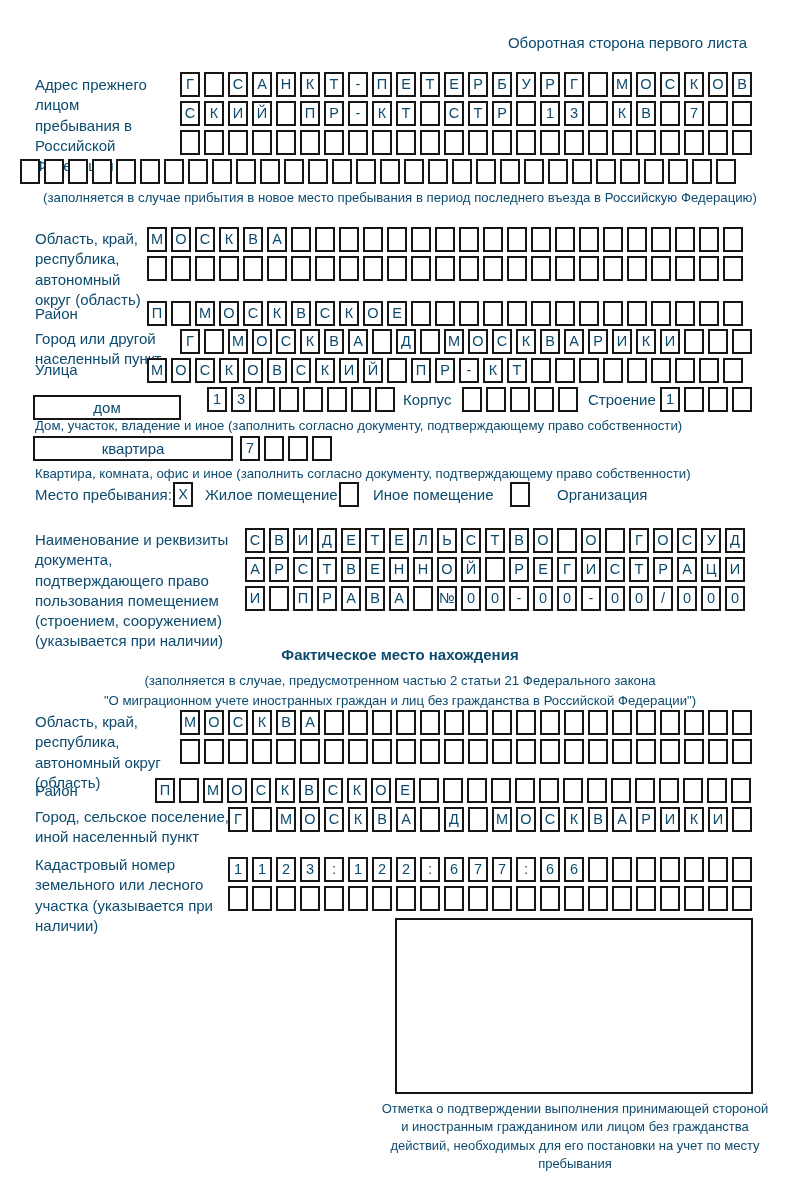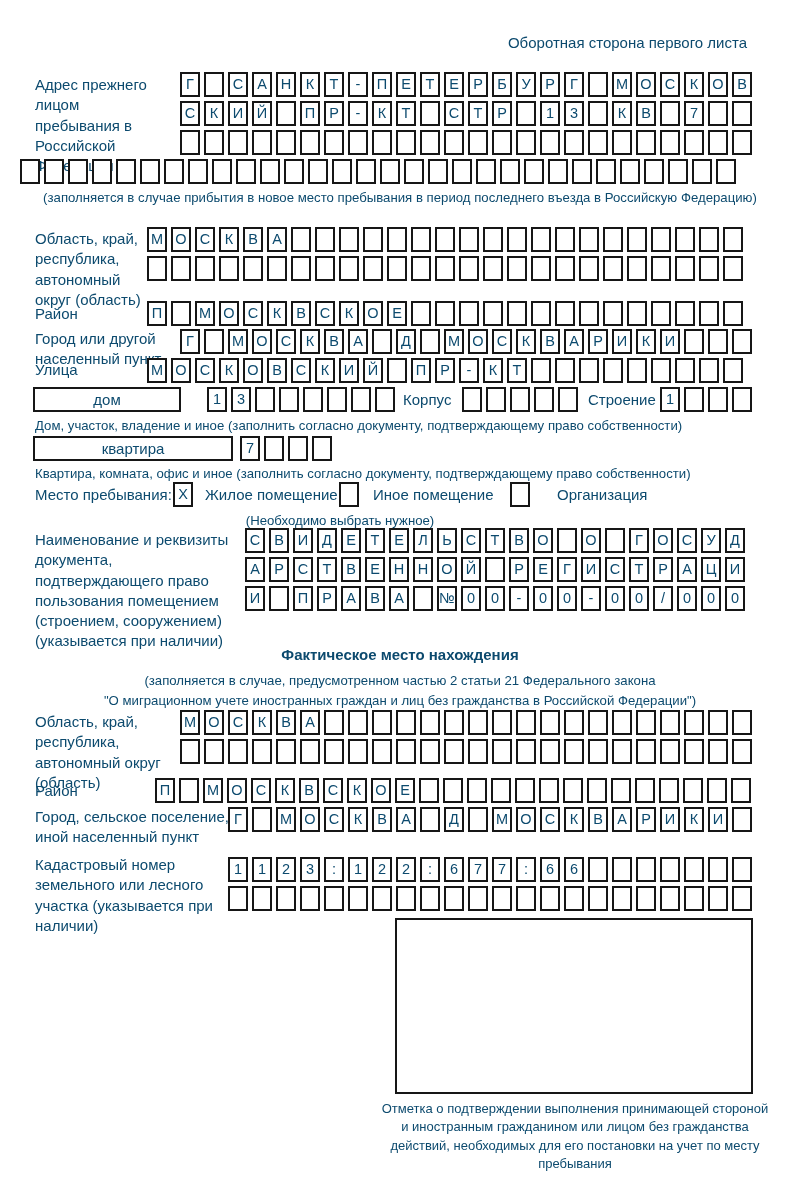--- a/index.html
+++ b/index.html
@@ -289,21 +289,21 @@
       <div class="cell"></div>
       <div class="cell"></div>
       <div class="cell"></div>
       <div class="cell"></div>
       <div class="cell"></div>
       <div class="cell"></div>
       <div class="cell"></div>
       <div class="cell"></div>
     </div>
 
-  <div class="abs widebox" style="top:375px; left:33px; width:148px;">дом</div>
+  <div class="abs widebox" style="top:383px; left:33px; width:148px;">дом</div>
   <div class="abs cellrow" style="top:375px; left:207px;">
       <div class="cell">1</div>
       <div class="cell">3</div>
       <div class="cell"></div>
       <div class="cell"></div>
       <div class="cell"></div>
       <div class="cell"></div>
       <div class="cell"></div>
       <div class="cell"></div>
     </div>
@@ -333,21 +333,20 @@
     </div>
   <div class="abs note" style="top:453px; left:35px;">Квартира, комната, офис и иное (заполнить согласно документу, подтверждающему право собственности)</div>
 
   <div class="abs label" style="top:473px; left:35px;">Место пребывания:</div>
   <div class="abs cell" style="top:470px; left:173px;">X</div>
   <div class="abs label" style="top:473px; left:205px;">Жилое помещение</div>
   <div class="abs cell" style="top:470px; left:339px;"></div>
   <div class="abs label" style="top:473px; left:373px;">Иное помещение</div>
   <div class="abs cell" style="top:470px; left:510px;"></div>
   <div class="abs label" style="top:473px; left:557px;">Организация</div>
-  <div class="abs note" style="top:500px; left:140px; width:400px; text-align:center;">(Необходимо выбрать нужное)</div>
 
   <div class="abs label" style="top:518px; left:35px; width:196px;">Наименование и реквизиты документа, подтверждающего право пользования помещением (строением, сооружением) (указывается при наличии)</div>
   <div class="abs rows" style="top:516px; left:245px;">
     <div class="cellrow">
         <div class="cell">С</div>
         <div class="cell">В</div>
         <div class="cell">И</div>
         <div class="cell">Д</div>
         <div class="cell">Е</div>
         <div class="cell">Т</div>

